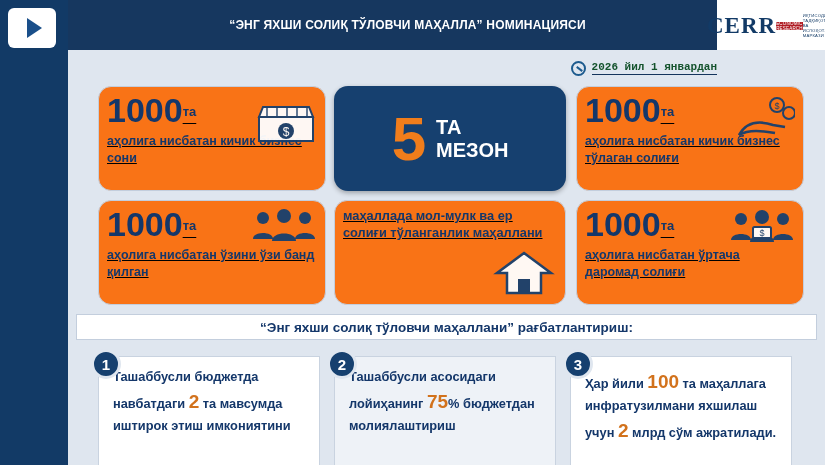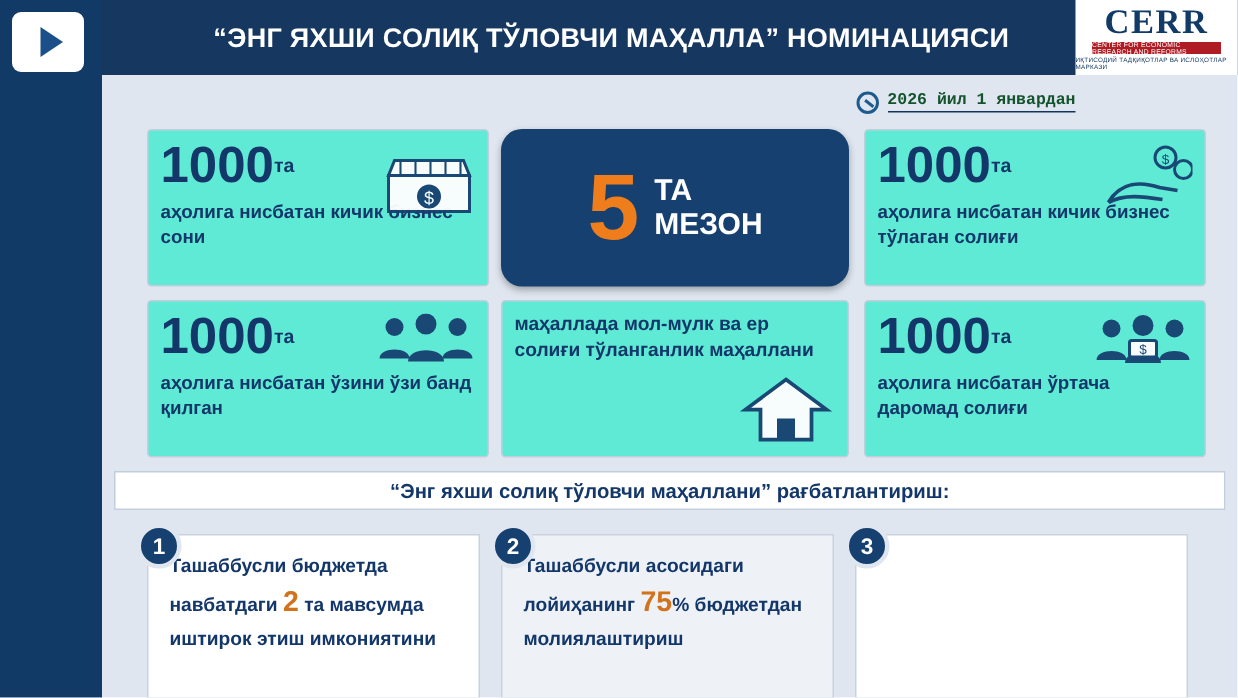--- a/index.html
+++ b/index.html
@@ -39,28 +39,28 @@
   
   .header {
     position: absolute; left: 68px; top: 0; width: 757px; height: 50px;
     background: #16375f;
     display: flex; align-items: center;
   }
   .header-title {
     flex: 1;
     text-align: center;
     color: #ffffff;
-    font-size: 18px;
+    font-size: 12px;
     font-weight: bold;
     letter-spacing: .2px;
     padding-left: 30px;
   }
   .logo-box {
     width: 108px; height: 50px; background: #ffffff;
-    display: flex; flex-direction: column; align-items: center; justify-content: center;
+    display: flex; flex-direction: row; align-items: center; justify-content: center;
     flex: 0 0 108px;
   }
   .logo-main {
     color: #123a66; font-family: "Liberation Serif", serif;
     font-size: 23px; font-weight: bold; letter-spacing: 1px; line-height: 1;
   }
   .logo-bar {
     width: 86px; height: 8px; background: #b01c24; margin-top: 2px;
     display:flex; align-items:center; justify-content:center;
   }
@@ -92,25 +92,26 @@
     font-size: 11px; font-weight: bold; color: #14532d;
     border-bottom: 1.5px solid #14345c; padding-bottom: 1px; font-family: Liberation Mono, monospace;
   }
 
   
   .grid {
     position: relative; height: 228px; margin-top: 2px;
   }
   .card {
     position: absolute;
-    background: #5eead4;
+    background: #f97316;
     border: 1px solid #c3cedd;
-    border-radius: 3px;
+    border-radius: 13px;
     padding: 6px 8px;
     overflow: hidden;
+    text-decoration: underline;
   }
   .card .num {
     font-size: 34px; font-weight: bold; color: #14376a;
     line-height: 1; display: inline-block;
   }
   .card .num-suf {
     font-size: 13px; font-weight: bold; color: #14376a;
     vertical-align: super;
   }
   .card .desc {
@@ -305,17 +306,20 @@
 
       <div class="panel p2">
         <div class="bullet">2</div>
         <div class="panel-text">
           <span>Ташаббусли асосидаги лойиҳанинг </span><span class="hl">75</span><span>% бюджетдан молиялаштириш</span>
         </div>
       </div>
 
       <div class="panel p3">
         <div class="bullet">3</div>
+        <div class="panel-text">
+          <span>Ҳар йили </span><span class="hl">100</span><span> та маҳаллага инфратузилмани яхшилаш учун </span><span class="hl">2</span><span> млрд сўм ажратилади.</span>
+        </div>
       </div>
 
     </div>
   </div>
 </div>
 
 </body></html>

